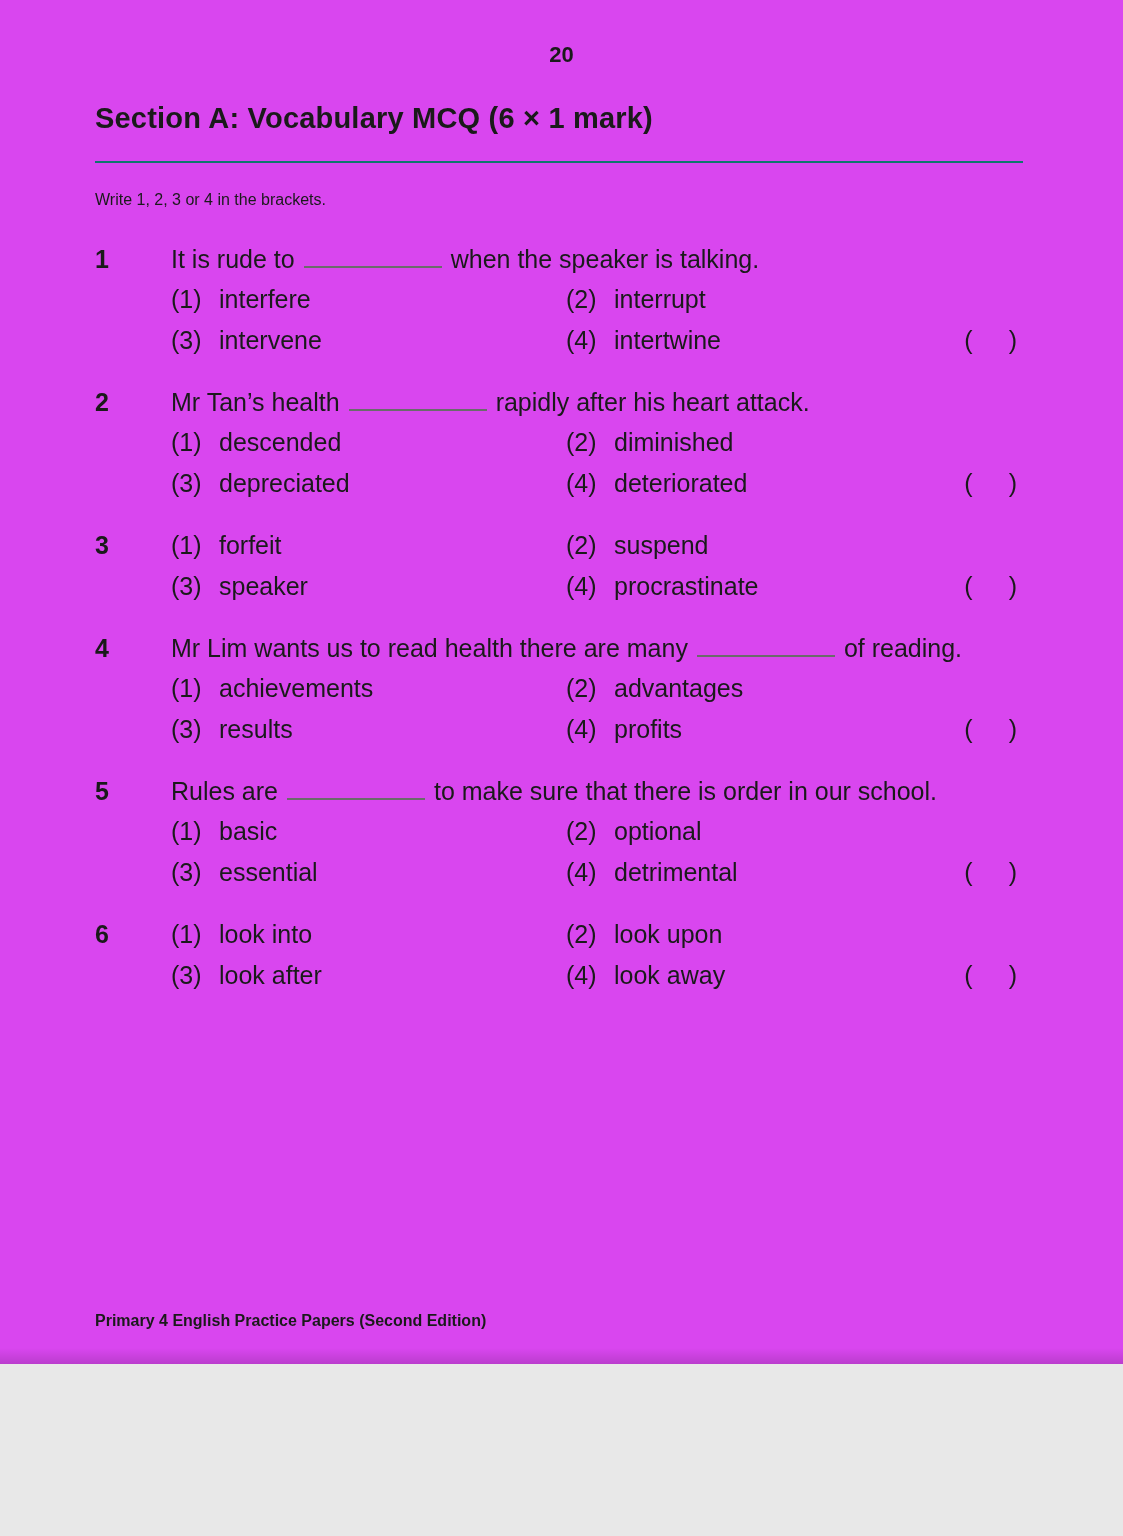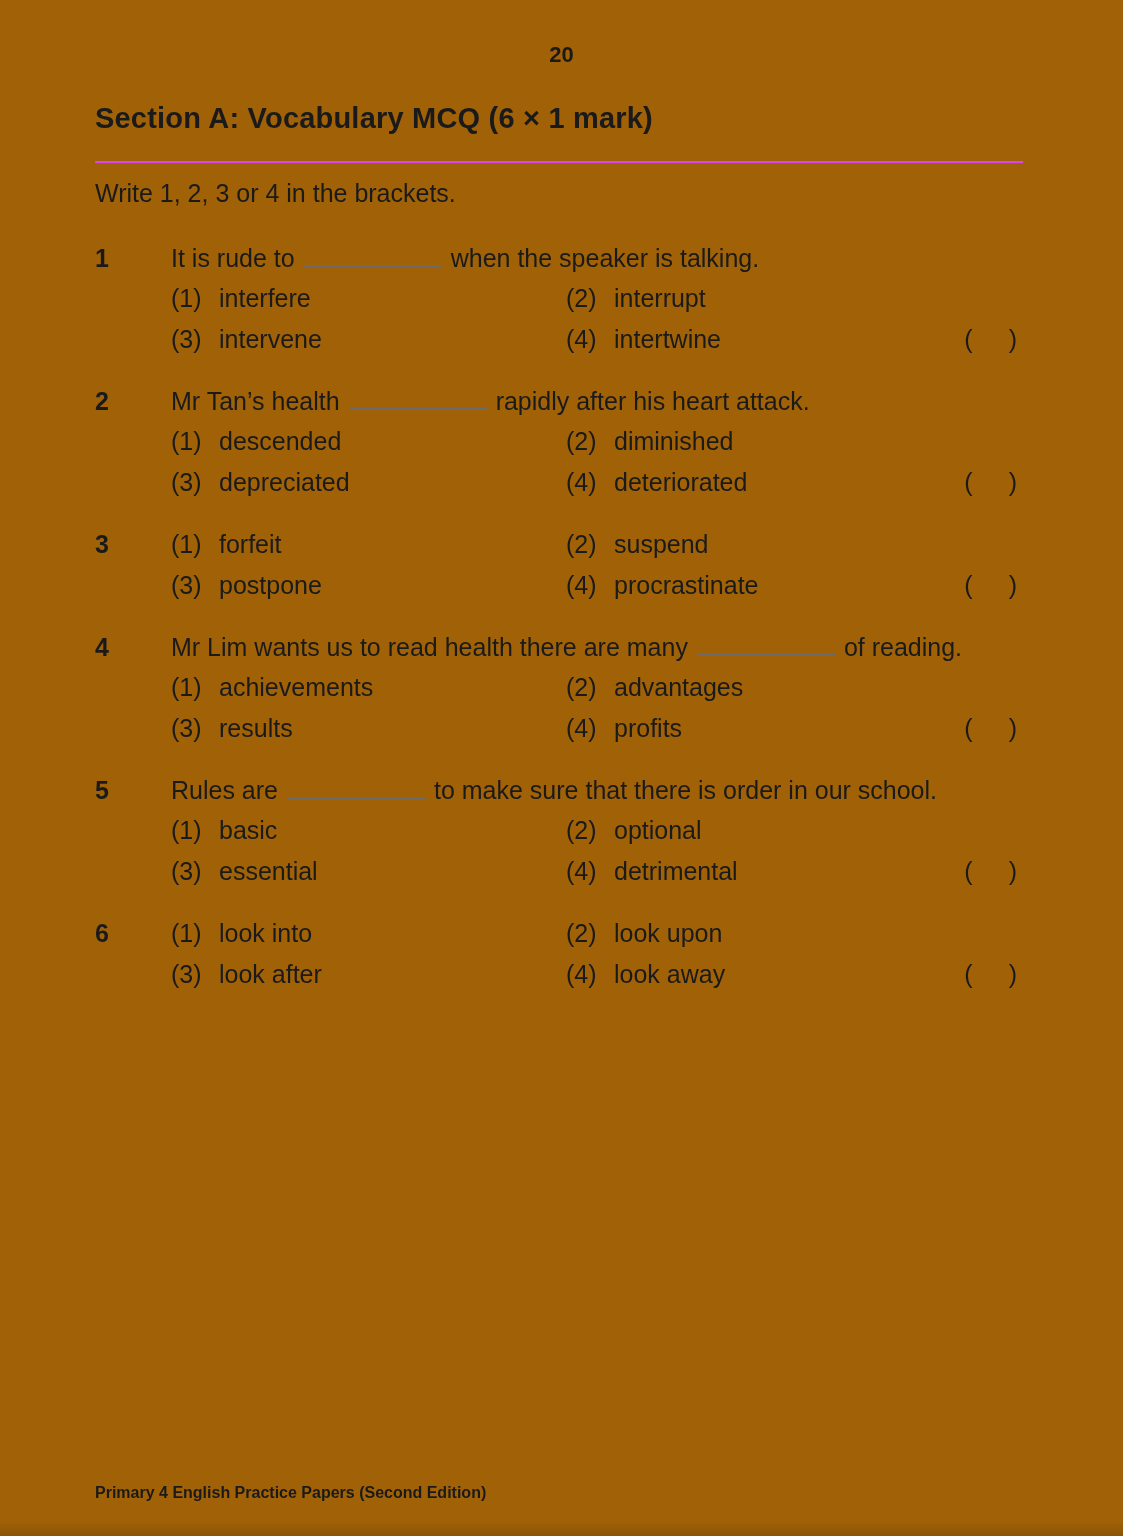--- a/index.html
+++ b/index.html
@@ -2,23 +2,23 @@
 <html><head>
 <meta charset="utf-8">
 <style>
   * { box-sizing: border-box; }
   html, body { margin: 0; padding: 0; background: #e8e8e8; }
   body { font-family: "Liberation Sans", "DejaVu Sans", sans-serif; color: #1a1a1a; }
 
   .page {
     position: relative;
     width: 1123px;
-    height: 1536px;
+    height: 1364px;
     margin: 0 auto;
-    background: #a16207;
+    background: #d946ef;
     overflow: hidden;
   }
 
   .page-number {
     position: absolute;
     top: 42px;
     left: 0;
     right: 0;
     text-align: center;
     font-size: 22px;
@@ -30,27 +30,27 @@
     left: 95px;
     top: 102px;
     width: 928px;
   }
 
   .section-title {
     font-size: 29px;
     font-weight: bold;
     letter-spacing: 0.2px;
     padding-bottom: 26px;
-    border-bottom: 2px solid #d946ef;
+    border-bottom: 2px solid #0f766e;
     margin: 0;
   }
 
   .instruction {
-    font-size: 25px;
-    margin: 16px 0 0 0;
+    font-size: 16px;
+    margin: 28px 0 0 0;
   }
 
   .questions { margin-top: 32px; }
 
   .question {
     display: flex;
     margin-bottom: 26px;
   }
 
   .q-num {
@@ -203,21 +203,21 @@
             <div class="opt">
                 <span class="opt-num">(1)</span>
                 <span class="opt-label">forfeit</span>
               </div>
             <div class="opt">
                 <span class="opt-num">(2)</span>
                 <span class="opt-label">suspend</span>
               </div>
             <div class="opt">
                 <span class="opt-num">(3)</span>
-                <span class="opt-label">postpone</span>
+                <span class="opt-label">speaker</span>
               </div>
             <div class="opt">
                 <span class="opt-num">(4)</span>
                 <span class="opt-label">procrastinate</span>
               </div>
             <div class="answer-brackets">
                 <span>(</span>
                 <span>)</span>
               </div>
           </div>

